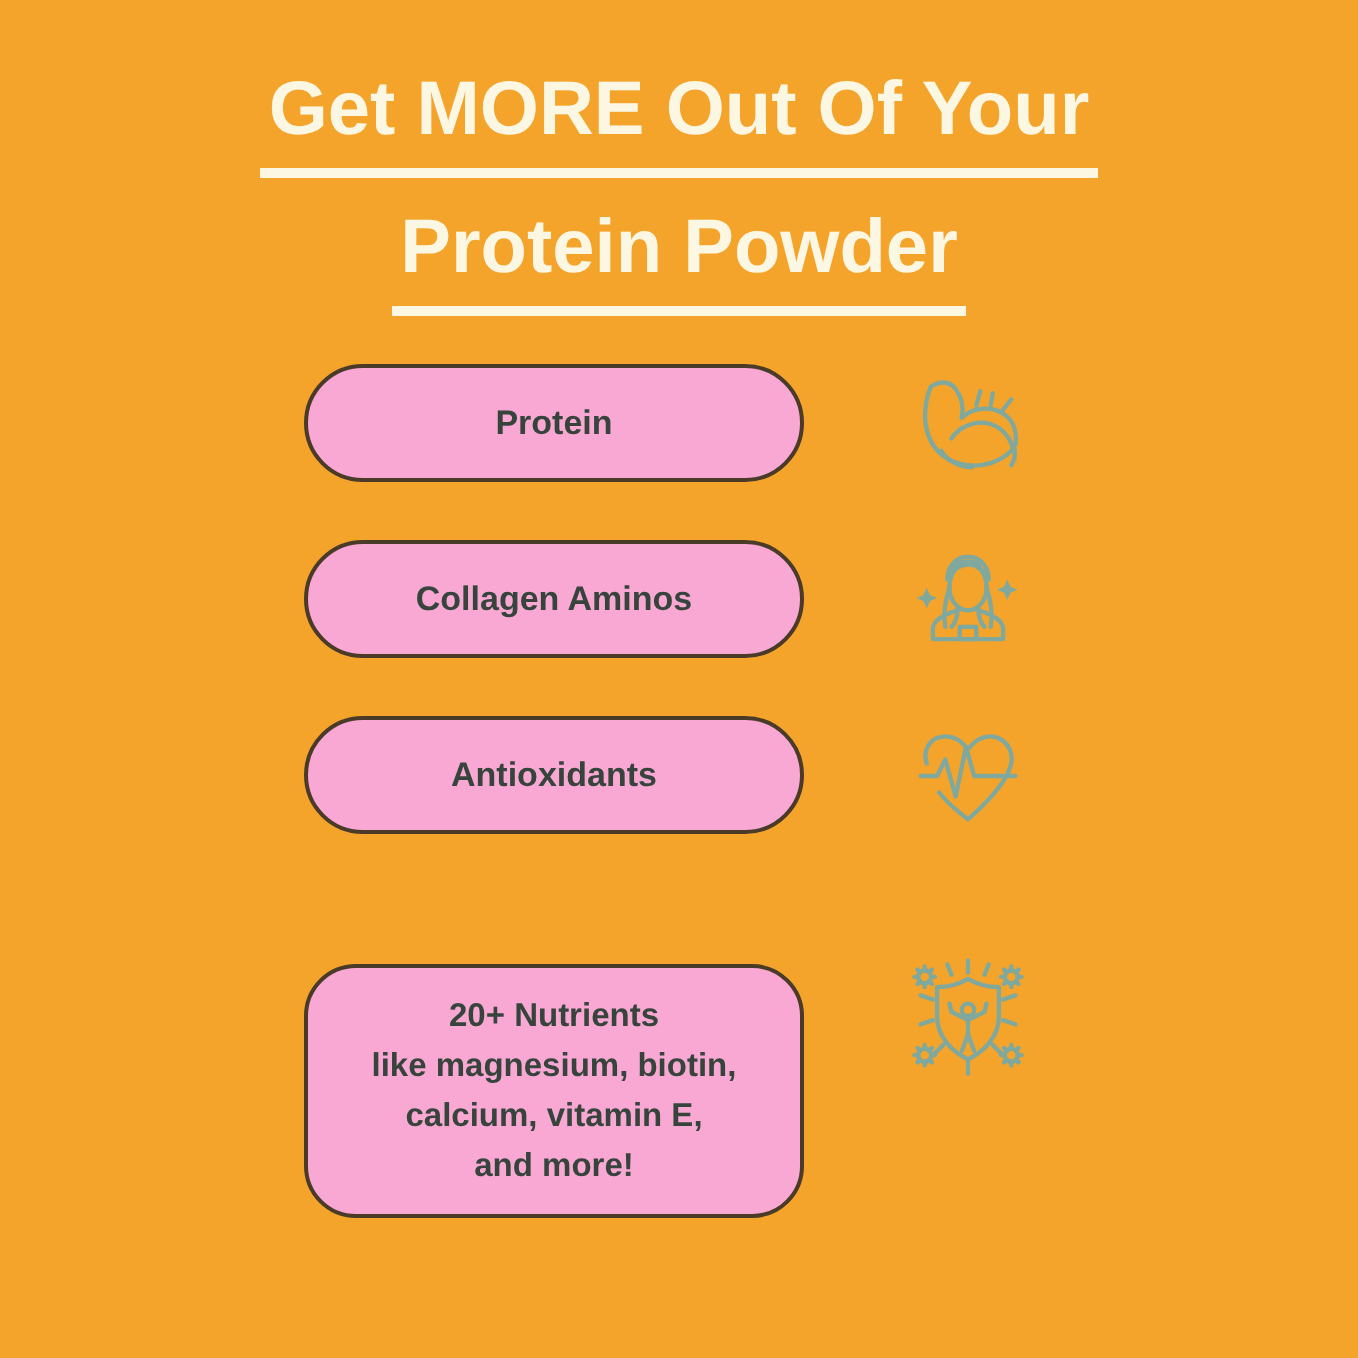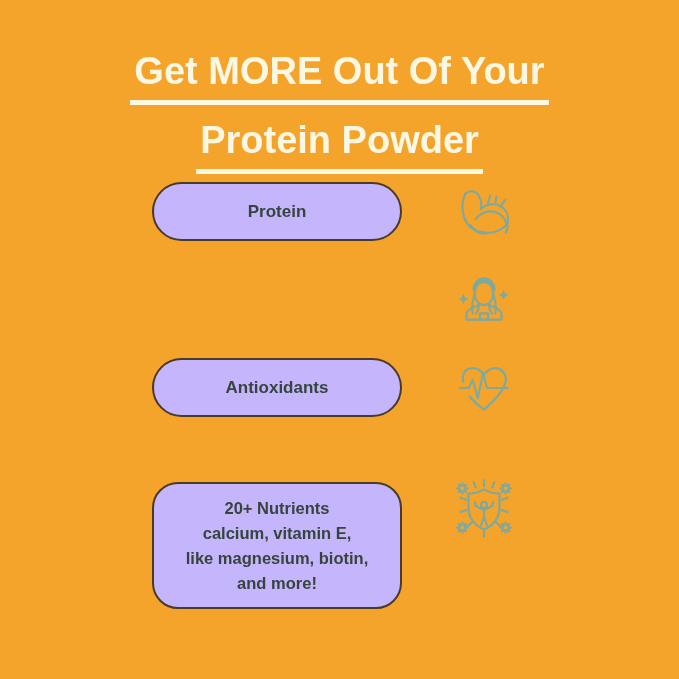--- a/index.html
+++ b/index.html
@@ -19,21 +19,21 @@
     width: 679px;
     height: 679px;
     position: relative;
     background: #F5A42B;
     box-sizing: border-box;
   }
 
   
   .headline {
     position: absolute;
-    top: 44px;
+    top: 28px;
     left: 0;
     width: 679px;
     text-align: center;
     color: #FCF7E3;
     font-weight: bold;
     font-size: 38px;
     line-height: 54px;
     letter-spacing: 0px;
   }
   .headline .hl-line {
@@ -65,21 +65,21 @@
     height: 128px;
   }
 
   .pill {
     position: absolute;
     left: 152px;
     top: 0;
     width: 250px;
     height: 59px;
     box-sizing: border-box;
-    background: #c4b5fd;
+    background: #f9a8d4;
     border: 2px solid #4A3A28;
     border-radius: 32px;
     display: flex;
     align-items: center;
     justify-content: center;
     text-align: center;
   }
   .pill.box {
     height: 127px;
     border-radius: 26px;
@@ -158,20 +158,23 @@
           <path class="ico" d="M53 52c2-3 2-7 1-10"></path>
           <path class="ico" d="M36 23l2-7"></path>
           <path class="ico" d="M43 23l1-6"></path>
           <path class="ico" d="M49 25l4-5"></path>
           <path class="ico" d="M19 45c3 5 9 8 15 8"></path>
         </svg>
       </div>
     </div>
 
     <div class="row">
+      <div class="pill">
+        <span class="pill-label">Collagen Aminos</span>
+      </div>
       <div class="icon-slot">
         <svg viewBox="0 0 64 64" aria-hidden="true">
           <path class="ico" d="M23 26c0-7 4-12 9-12s9 5 9 12c0 6-4 11-9 11s-9-5-9-11z"></path>
           <path class="ico" d="M22 22c0-6 4-11 10-11s10 5 10 11"></path>
           <path class="ico" d="M22 22c2-5 7-8 12-7 4 1 7 4 8 7"></path>
           <path class="ico" d="M24 17c3-4 9-5 14-2"></path>
           <path class="ico" d="M23 26c-2 6-3 13-2 19"></path>
           <path class="ico" d="M41 26c2 6 3 13 2 19"></path>
           <path class="ico" d="M27 36c0 4-1 7-3 9"></path>
           <path class="ico" d="M37 36c0 4 1 7 3 9"></path>
@@ -192,22 +195,22 @@
         <svg viewBox="0 0 64 64" aria-hidden="true">
           <path class="ico" d="M9 32h8l4-8 5 18 5-24 4 14h20"></path>
           <path class="ico" d="M12 26c-2-6 1-12 7-13 5-1 9 1 13 6 4-5 8-7 13-6 7 2 10 9 7 16-3 8-13 18-20 24-4-3-10-8-14-13"></path>
         </svg>
       </div>
     </div>
 
     <div class="row row-last">
       <div class="pill box">
         <span class="pill-label">20+ Nutrients</span>
+        <span class="pill-label">like magnesium, biotin,</span>
         <span class="pill-label">calcium, vitamin E,</span>
-        <span class="pill-label">like magnesium, biotin,</span>
         <span class="pill-label">and more!</span>
       </div>
       <div class="icon-slot">
         <svg viewBox="0 0 64 64" aria-hidden="true">
           <path class="ico" d="M32 14c-5 3-10 4-15 4v14c0 10 7 17 15 21 8-4 15-11 15-21V18c-5 0-10-1-15-4z"></path>
           <circle class="ico" cx="32" cy="29" r="3"></circle>
           <path class="ico" d="M32 32v9"></path>
           <path class="ico" d="M32 41l-3 8"></path>
           <path class="ico" d="M32 41l3 8"></path>
           <path class="ico" d="M32 34l-8-4"></path>

